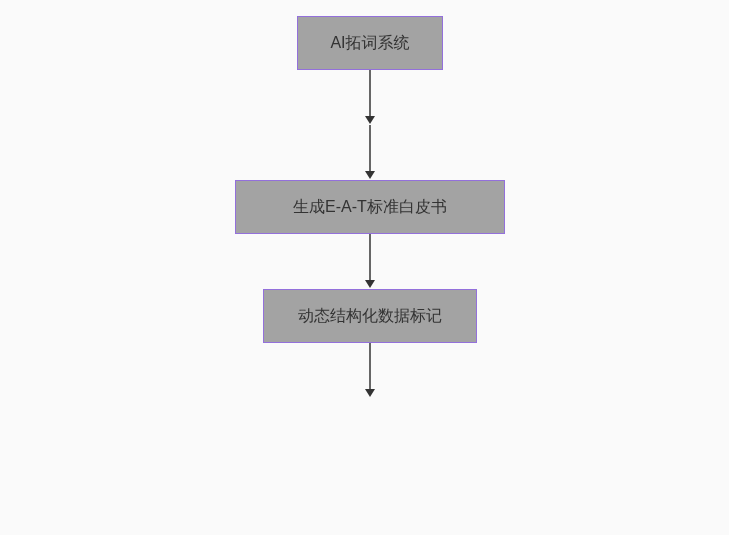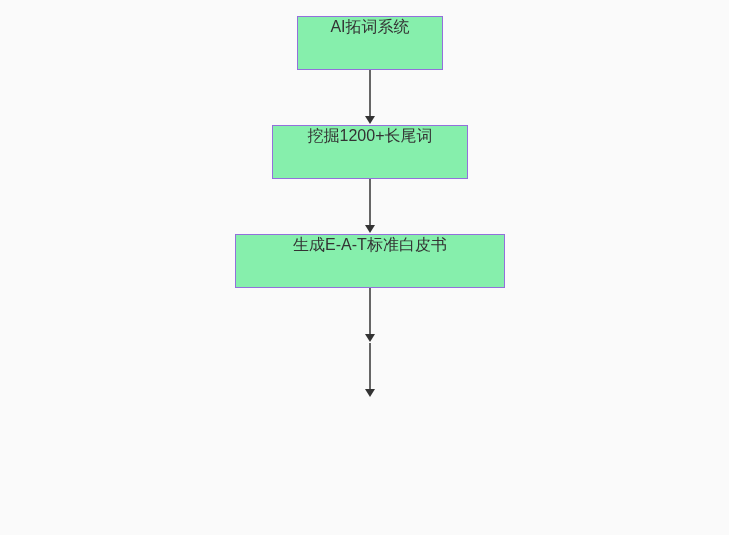--- a/index.html
+++ b/index.html
@@ -20,22 +20,23 @@
     left: 370px;
     transform: translateX(-50%);
     display: flex;
     flex-direction: column;
     align-items: center;
   }
   .flow-node {
     box-sizing: border-box;
     height: 54px;
     display: flex;
+    align-items: center;
     justify-content: center;
-    background: #86efac;
+    background: #a3a3a3;
     border: 1.5px solid #9370db;
     color: #333333;
     font-size: 16px;
     white-space: nowrap;
     text-align: center;
   }
   .n1 { width: 146px; }
   .n2 { width: 196px; }
   .n3 { width: 270px; }
   .n4 { width: 214px; }
@@ -73,38 +74,38 @@
 
   <div class="flow-node n1">
     <span>AI拓词系统</span>
   </div>
 
   <div class="flow-arrow">
     <div class="edge-line"></div>
     <div class="arrowhead"></div>
   </div>
 
-  <div class="flow-node n2">
-    <span>挖掘1200+长尾词</span>
-  </div>
 
   <div class="flow-arrow">
     <div class="edge-line"></div>
     <div class="arrowhead"></div>
   </div>
 
   <div class="flow-node n3">
     <span>生成E-A-T标准白皮书</span>
   </div>
 
   <div class="flow-arrow">
     <div class="edge-line"></div>
     <div class="arrowhead"></div>
   </div>
 
+  <div class="flow-node n4">
+    <span>动态结构化数据标记</span>
+  </div>
 
   <div class="flow-arrow">
     <div class="edge-line"></div>
     <div class="arrowhead"></div>
   </div>
 
 
 </div>
 
 </body></html>

